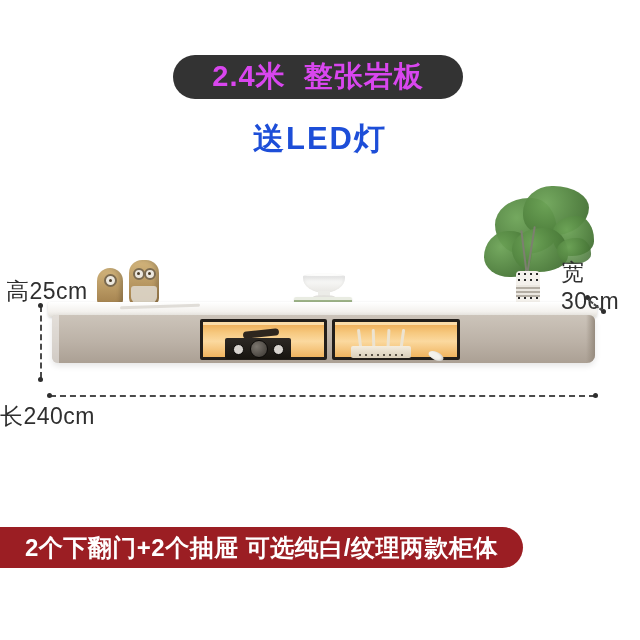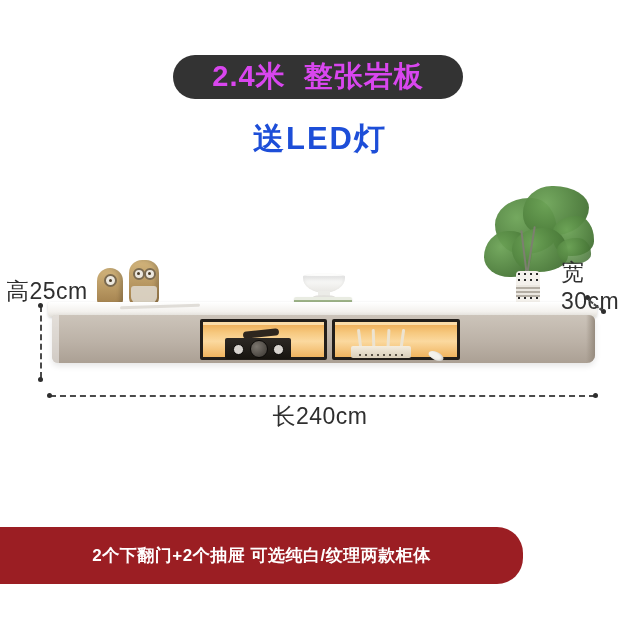--- a/index.html
+++ b/index.html
@@ -70,26 +70,26 @@
   .mouse{left:428px;top:352px;width:16px;height:8px;border-radius:50%;background:#f3f1ec;transform:rotate(24deg);
          box-shadow:inset -2px 0 2px rgba(0,0,0,.15);}
 
   
   .dim-label{position:absolute;color:#2f2f2f;font-size:23px;letter-spacing:.5px;}
   .dash-v{left:40px;top:306px;height:72px;width:0;border-left:2px dashed #4a4a4a;}
   .dash-h{left:50px;top:395px;width:545px;height:0;border-top:2px dashed #4a4a4a;}
   .dash-d{left:589px;top:299px;width:20px;height:0;border-top:2px dashed #4a4a4a;
           transform:rotate(38deg);transform-origin:0 0;}
   .dot{position:absolute;width:5px;height:5px;border-radius:50%;background:#2e2e2e;}
-  .len-label{left:0;top:401px;width:640px;text-align:center;}
+  .len-label{left:0;top:401px;width:640px;}
 
   
-  .banner-red{left:0;top:527px;width:523px;height:57px;background:#9b1e23;border-radius:0 26px 26px 0;
+  .banner-red{left:0;top:527px;width:523px;height:41px;background:#9b1e23;border-radius:0 26px 26px 0;
               display:flex;align-items:center;justify-content:center;color:#fff;
-              font-size:17px;font-weight:bold;letter-spacing:.5px;white-space:nowrap;}
+              font-size:24px;font-weight:bold;letter-spacing:.5px;white-space:nowrap;}
   .banner-black{left:0;top:568px;width:640px;height:72px;background:#3b3b3b;
                 display:flex;align-items:center;justify-content:center;color:#fff;
                 font-size:35px;font-weight:bold;letter-spacing:.5px;white-space:nowrap;}
 </style>
 </head>
 <body>
 
 <div class="stage">
 
   <div class="abs pill">

